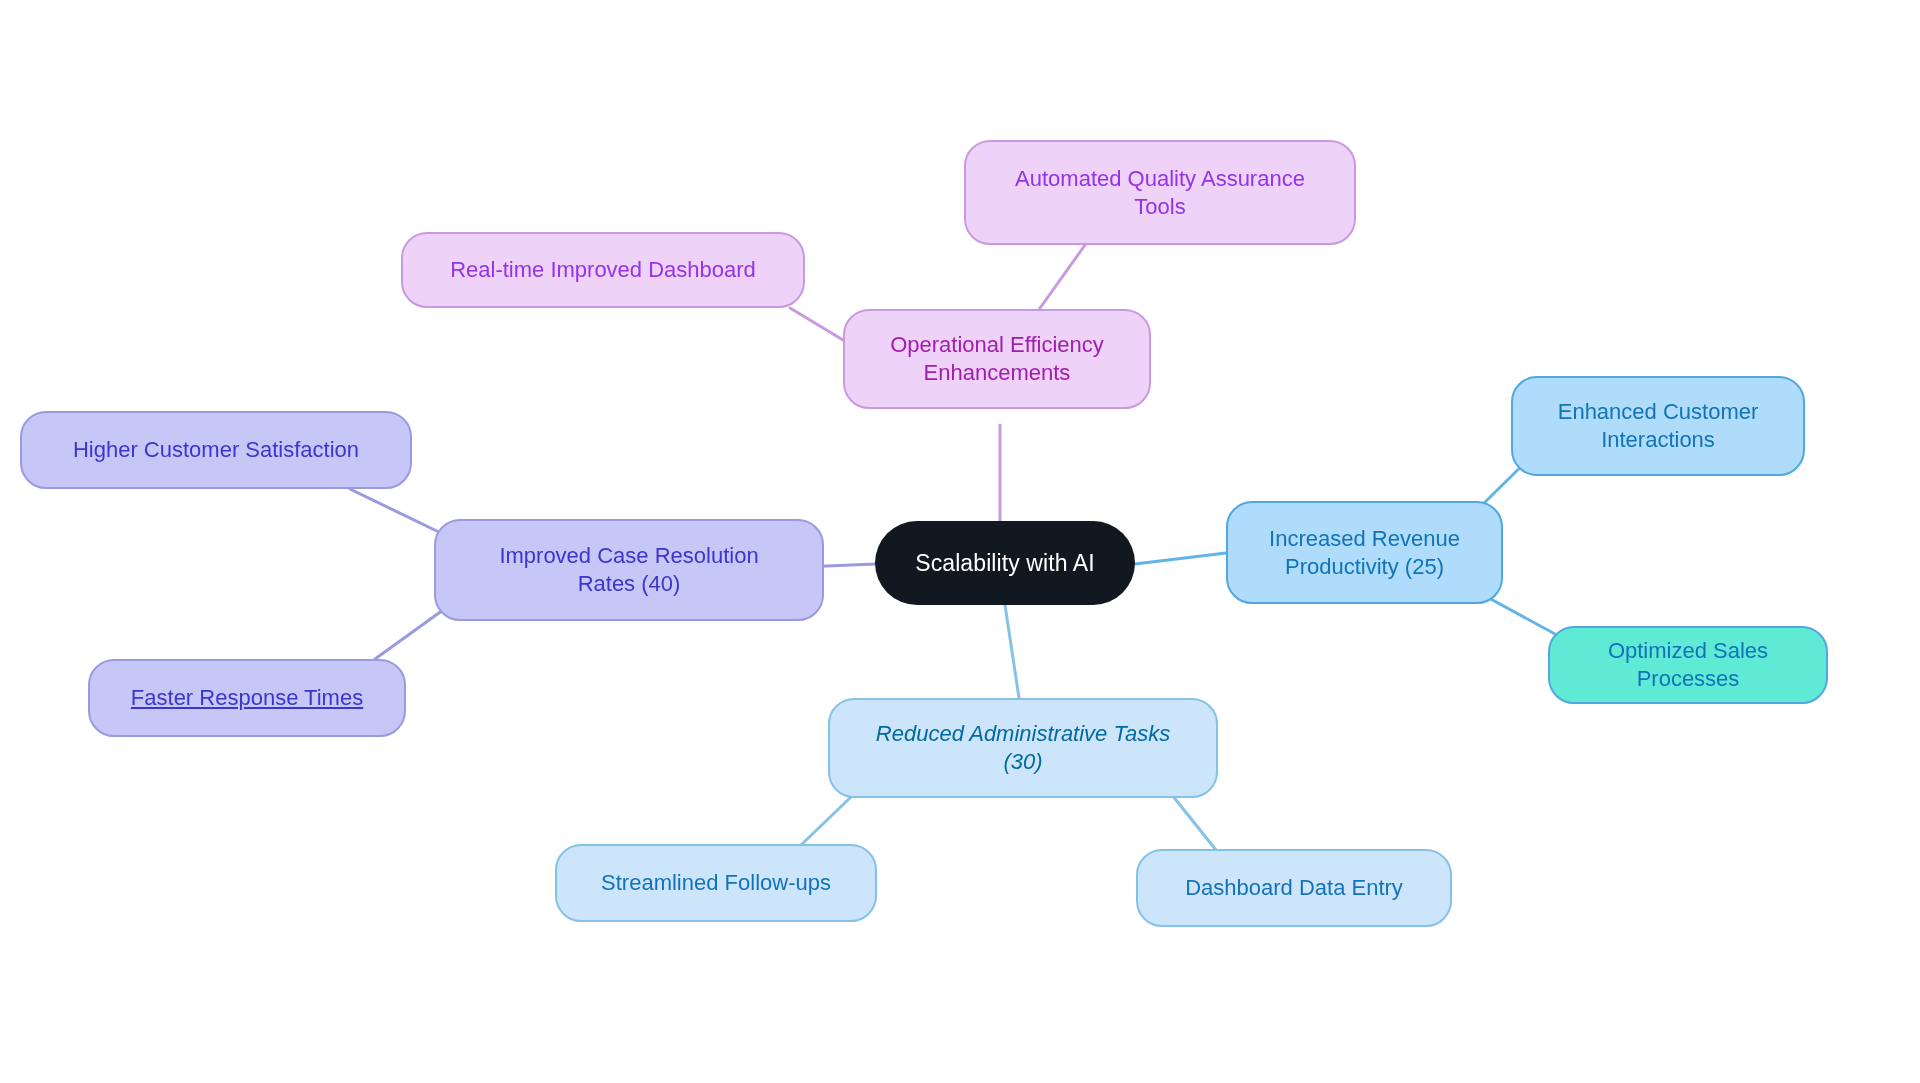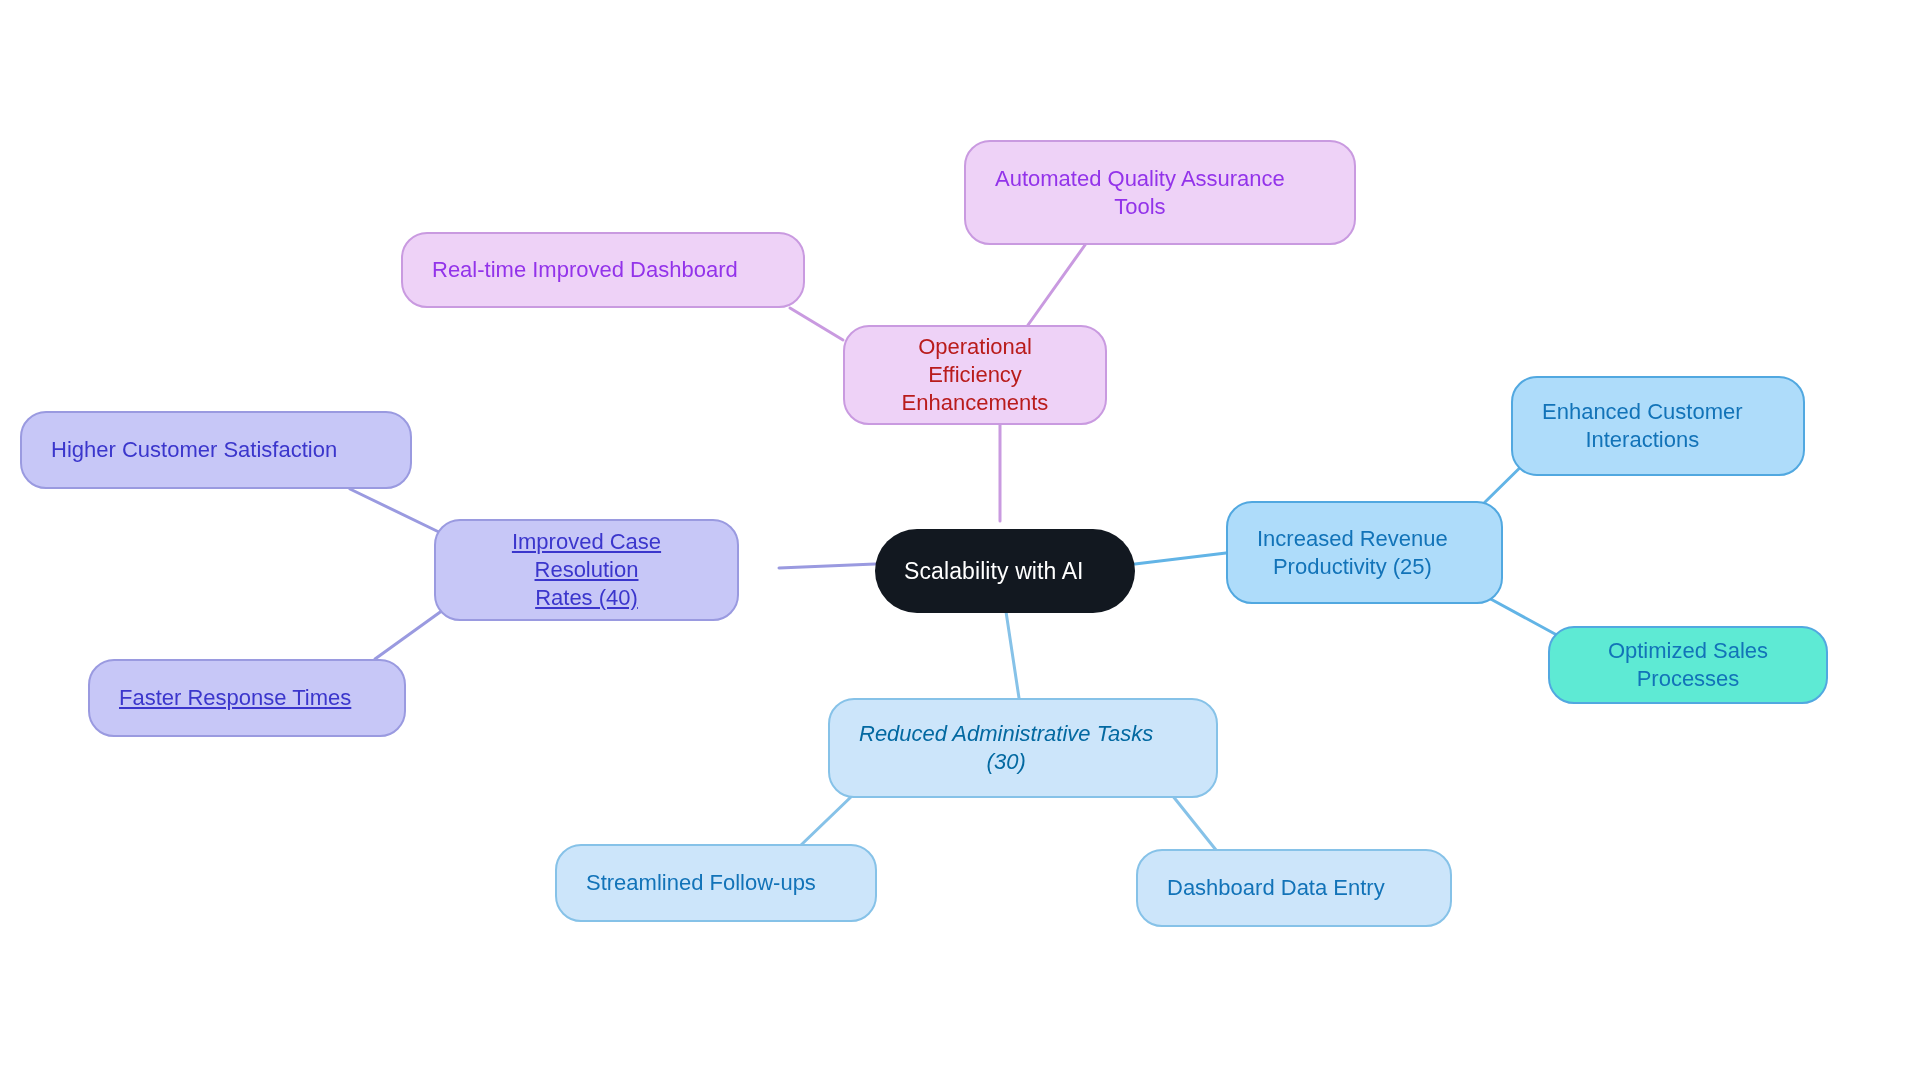--- a/index.html
+++ b/index.html
@@ -23,20 +23,21 @@
     top: 0;
     width: 1920px;
     height: 1083px;
     pointer-events: none;
   }
   .node {
     position: absolute;
     box-sizing: border-box;
     display: flex;
     align-items: center;
+    justify-content: center;
     text-align: center;
     border-radius: 26px;
     border-style: solid;
     border-width: 2px;
     line-height: 1.26;
     white-space: pre-line;
     padding: 6px 29px;
   }
   .node.root {
     border-radius: 42px;
@@ -64,27 +65,27 @@
       <line x1="843" y1="340" x2="790" y2="308" stroke="#c99ae0" stroke-width="3" stroke-linecap="round"></line>
       <line x1="1028" y1="325" x2="1085" y2="245" stroke="#c99ae0" stroke-width="3" stroke-linecap="round"></line>
       <line x1="443" y1="534" x2="350" y2="489" stroke="#9a9ae0" stroke-width="3" stroke-linecap="round"></line>
       <line x1="443" y1="610" x2="375" y2="659" stroke="#9a9ae0" stroke-width="3" stroke-linecap="round"></line>
       <line x1="1479" y1="508" x2="1540" y2="448" stroke="#62b4e6" stroke-width="3" stroke-linecap="round"></line>
       <line x1="1487" y1="597" x2="1566" y2="640" stroke="#62b4e6" stroke-width="3" stroke-linecap="round"></line>
       <line x1="853" y1="795" x2="800" y2="846" stroke="#86c2e8" stroke-width="3" stroke-linecap="round"></line>
       <line x1="1172" y1="795" x2="1216" y2="850" stroke="#86c2e8" stroke-width="3" stroke-linecap="round"></line>
     </svg>
   <div id="nodes">
-      <div class="node root" style="left: 875px; top: 521px; width: 260px; height: 84px; background: rgb(18, 24, 32); border-color: rgb(18, 24, 32); color: rgb(255, 255, 255); margin-top: 8px;"><span>Scalability with AI</span></div>
-      <div class="node branch" style="left: 843px; top: 325px; width: 264px; height: 100px; background: rgb(238, 210, 247); border-color: rgb(201, 154, 224); color: #b91c1c;"><span>Operational Efficiency
+      <div class="node root" style="left: 875px; top: 521px; width: 260px; height: 84px; background: rgb(18, 24, 32); border-color: rgb(18, 24, 32); color: rgb(255, 255, 255);"><span>Scalability with AI</span></div>
+      <div class="node branch" style="left: 843px; top: 309px; width: 308px; height: 100px; background: rgb(238, 210, 247); border-color: rgb(201, 154, 224); color: #a21caf;"><span>Operational Efficiency
 Enhancements</span></div>
       <div class="node leaf" style="left: 401px; top: 232px; width: 404px; height: 76px; background: rgb(238, 210, 247); border-color: rgb(201, 154, 224); color: rgb(147, 51, 234);"><span>Real-time Improved Dashboard</span></div>
       <div class="node leaf" style="left: 964px; top: 140px; width: 392px; height: 105px; background: rgb(238, 210, 247); border-color: rgb(201, 154, 224); color: rgb(147, 51, 234);"><span>Automated Quality Assurance
 Tools</span></div>
-      <div class="node branch" style="left: 434px; top: 519px; width: 305px; height: 102px; background: rgb(199, 199, 247); border-color: rgb(154, 154, 224); color: rgb(59, 54, 204); text-decoration: underline;"><span>Improved Case Resolution
+      <div class="node branch" style="left: 434px; top: 519px; width: 390px; height: 102px; background: rgb(199, 199, 247); border-color: rgb(154, 154, 224); color: rgb(59, 54, 204);"><span>Improved Case Resolution
 Rates (40)</span></div>
       <div class="node leaf" style="left: 20px; top: 411px; width: 392px; height: 78px; background: rgb(199, 199, 247); border-color: rgb(154, 154, 224); color: rgb(59, 54, 204);"><span>Higher Customer Satisfaction</span></div>
       <div class="node leaf" style="left: 88px; top: 659px; width: 318px; height: 78px; background: rgb(199, 199, 247); border-color: rgb(154, 154, 224); color: rgb(59, 54, 204); text-decoration: underline;"><span>Faster Response Times</span></div>
       <div class="node branch" style="left: 1226px; top: 501px; width: 277px; height: 103px; background: rgb(174, 220, 250); border-color: rgb(81, 168, 224); color: rgb(18, 115, 184);"><span>Increased Revenue
 Productivity (25)</span></div>
       <div class="node leaf" style="left: 1511px; top: 348px; width: 294px; height: 100px; background: rgb(174, 220, 250); border-color: rgb(81, 168, 224); color: rgb(18, 115, 184); margin-top: 28px;"><span>Enhanced Customer
 Interactions</span></div>
       <div class="node leaf" style="left: 1548px; top: 626px; width: 280px; height: 78px; background: #5eead4; border-color: rgb(81, 168, 224); color: rgb(18, 115, 184);"><span>Optimized Sales Processes</span></div>
       <div class="node branch" style="left: 828px; top: 698px; width: 390px; height: 100px; background: rgb(204, 229, 250); border-color: rgb(134, 194, 232); color: #0369a1; font-style: italic;"><span>Reduced Administrative Tasks
 (30)</span></div>

